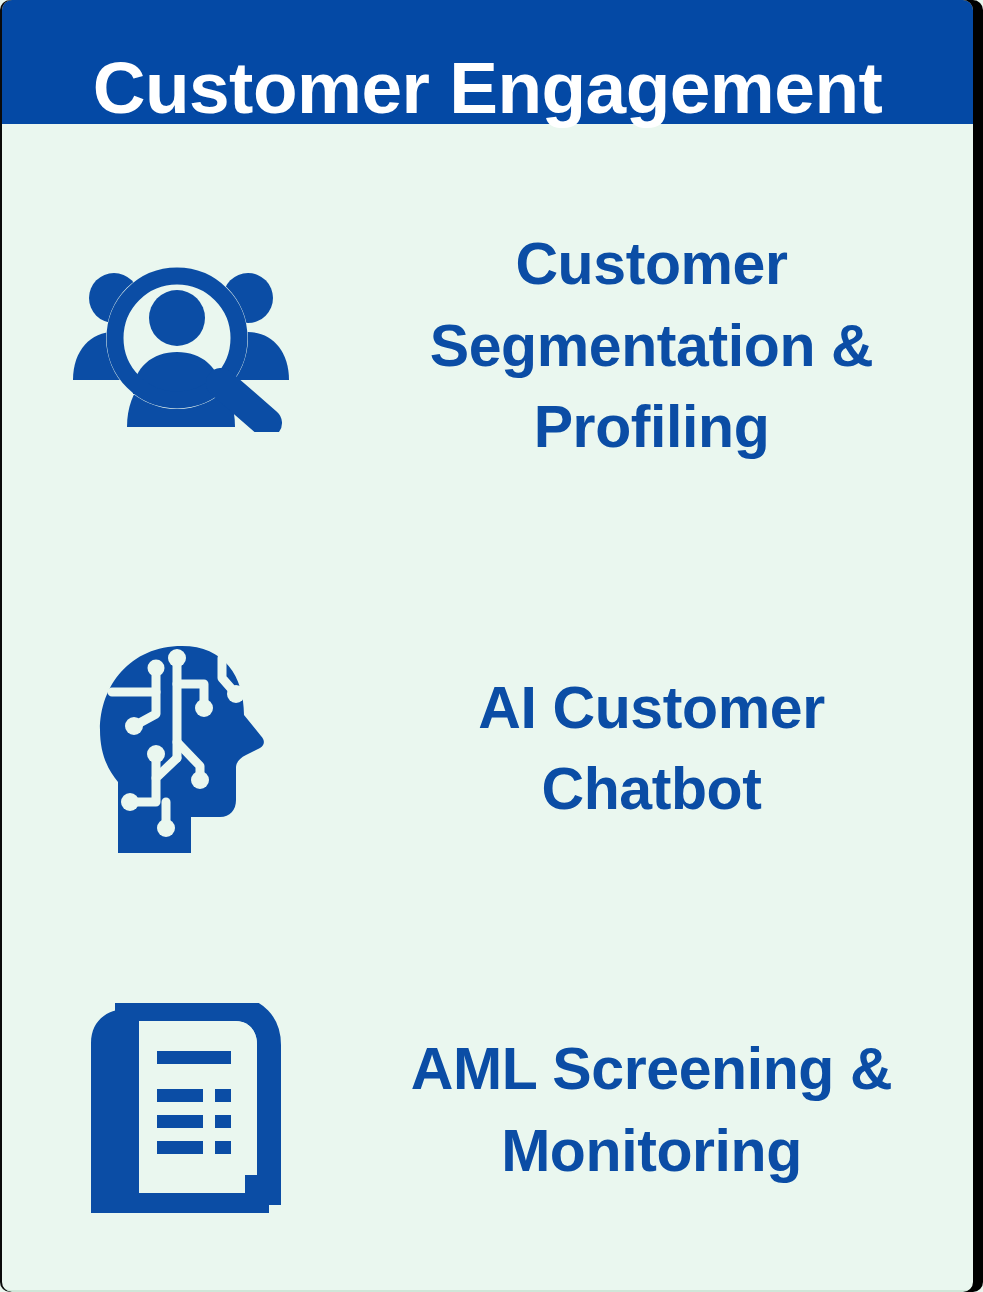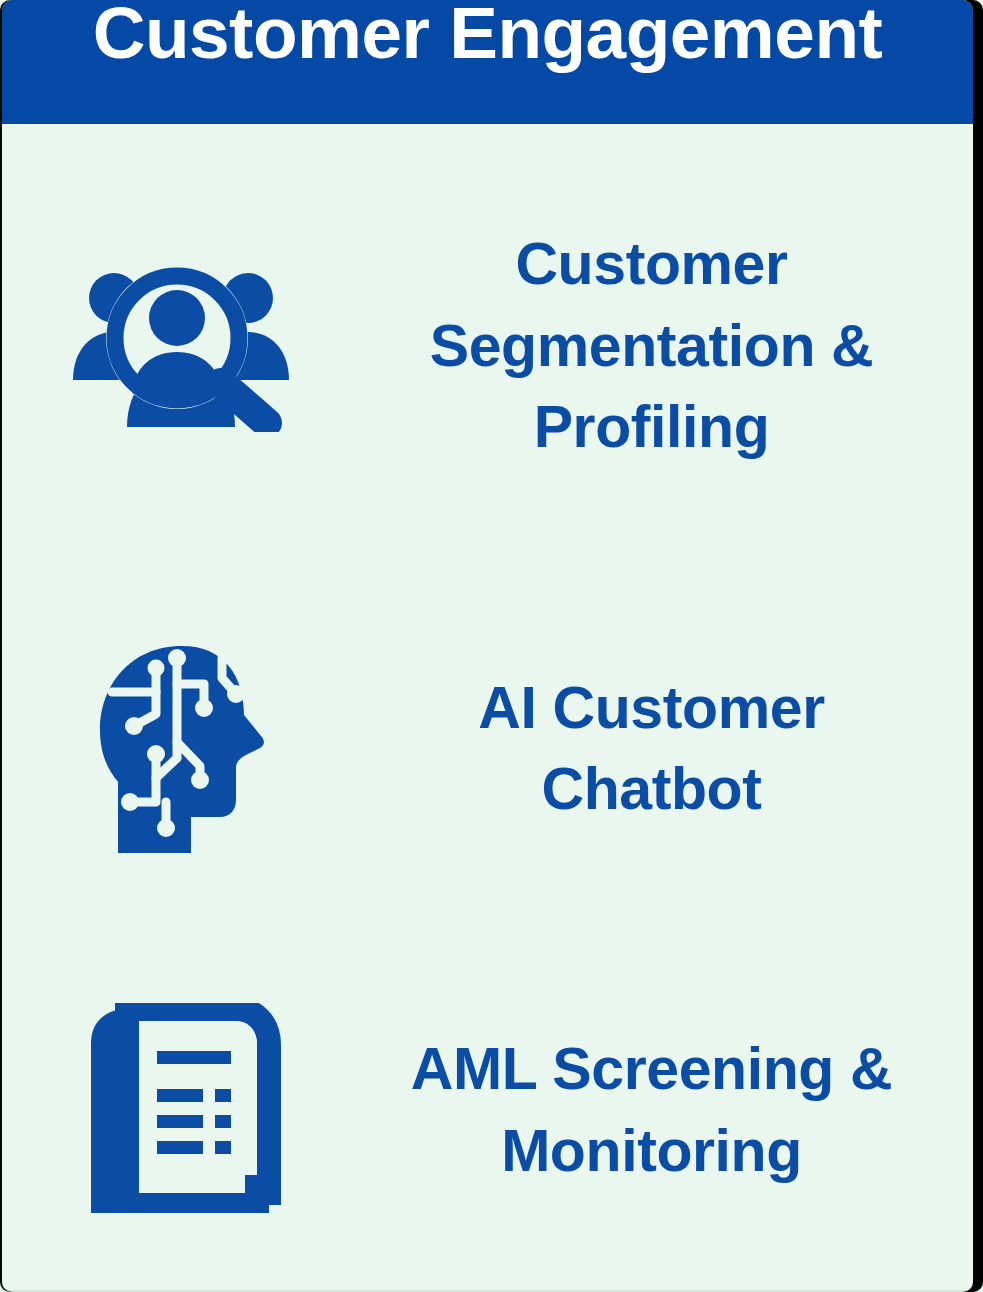--- a/index.html
+++ b/index.html
@@ -50,21 +50,21 @@
   
   #header {
     position: absolute;
     left: 0;
     top: 0;
     width: 971px;
     height: 124px;
     background: #0449A5;
     border-radius: 8px 8px 0 0;
     display: flex;
-    align-items: flex-start;
+    align-items: flex-end;
     justify-content: center;
   }
   #header-title {
     color: #ffffff;
     font-size: 73px;
     font-weight: bold;
     letter-spacing: -0.5px;
     line-height: 1;
     white-space: nowrap;
     margin-top: -4px;

